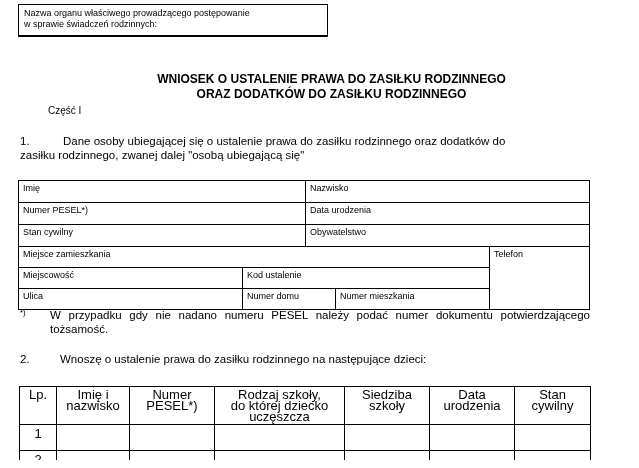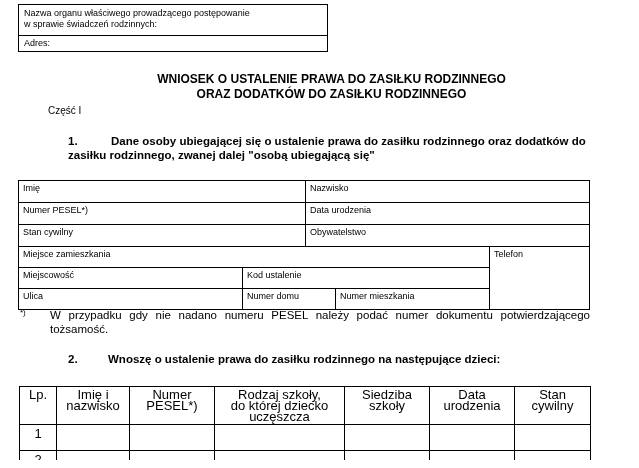--- a/index.html
+++ b/index.html
@@ -15,21 +15,21 @@
   .org-box .top { height:25px; padding:3px 5px 2px 5px; border-bottom:1px solid #000; }
   .org-box .bottom { height:11px; padding:2px 5px; }
 
   
   .title { position:absolute; left:12px; top:72px; width:639px; text-align:center;
            font-size:12px; font-weight:bold; line-height:15px; }
 
   .part { position:absolute; left:22px; top:105px; font-size:10px;margin-left:26px; }
 
   
-  .sec { position:absolute; left:20px; width:572px; font-size:11.5px; font-weight:bold; line-height:14px;margin-left:48px; }
+  .sec { position:absolute; left:20px; width:572px; font-size:11.5px; font-weight:normal; line-height:14px; }
   .sec1 { top:134px; }
   .sec2 { top:352px; }
   .hnum { display:inline-block; width:43px; }
 
   
   table { border-collapse:collapse; table-layout:fixed;padding-left:48px; }
   .t1 { position:absolute; left:18px; top:180px; width:571px; }
   .t1 td { border:1px solid #000; vertical-align:top; padding:2px 4px; font-size:9px; line-height:10px; }
   .t1 tr.ra td { height:17px; }
   .t1 tr.rb td { height:16px; }
@@ -49,23 +49,20 @@
 </style>
 </head>
 <body>
 
 <div class="page">
 
   <div class="org-box">
     <div class="cell top">
       <div>Nazwa organu właściwego prowadzącego postępowanie</div>
       <div>w sprawie świadczeń rodzinnych:</div>
-    </div>
-    <div class="cell bottom">
-      <span>Adres:</span>
     </div>
   </div>
 
   <div class="title">
     <div>WNIOSEK O USTALENIE PRAWA DO ZASIŁKU RODZINNEGO</div>
     <div>ORAZ DODATKÓW DO ZASIŁKU RODZINNEGO</div>
   </div>
 
   <div class="part">Część I</div>
 

